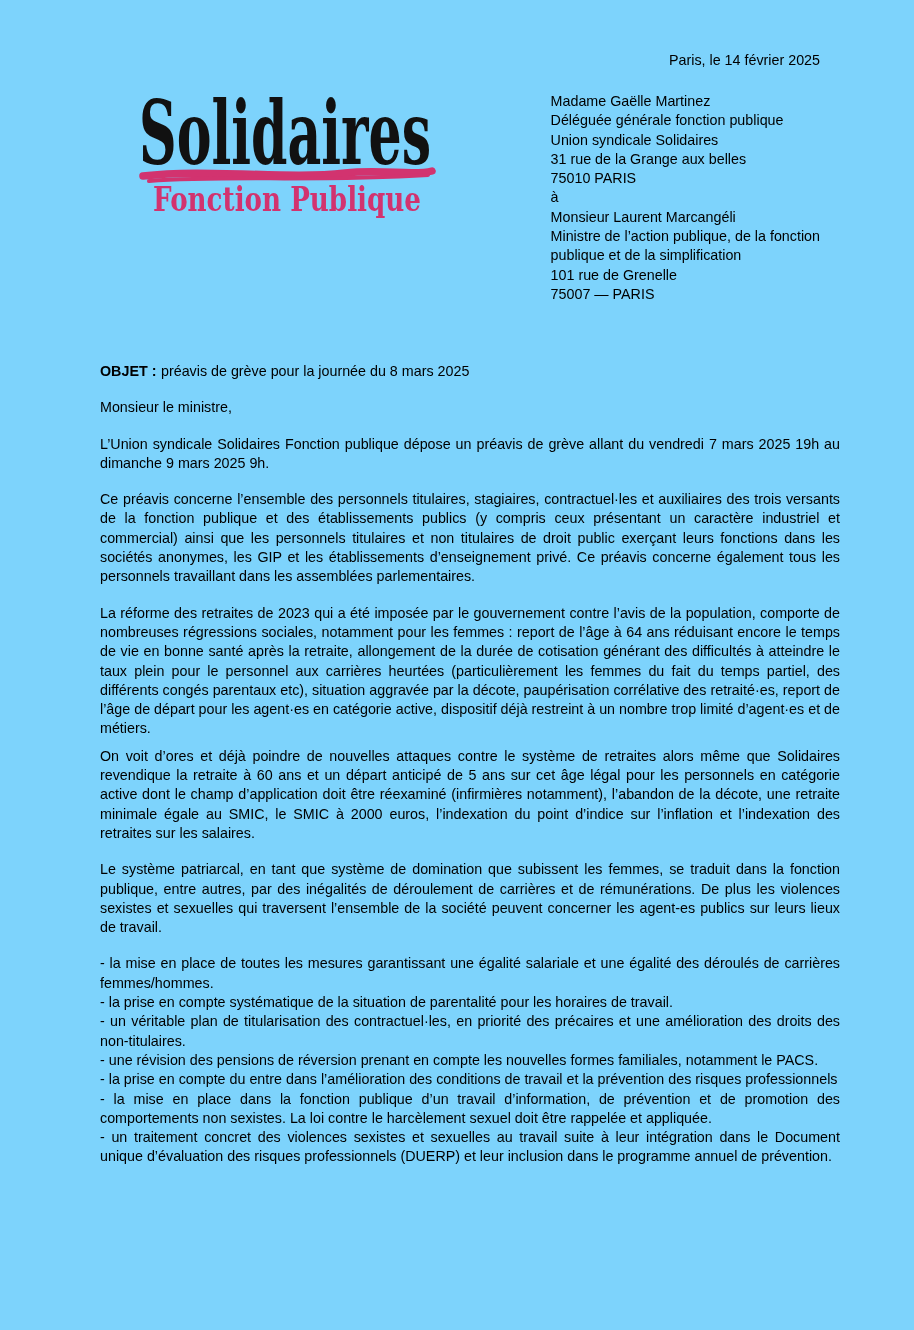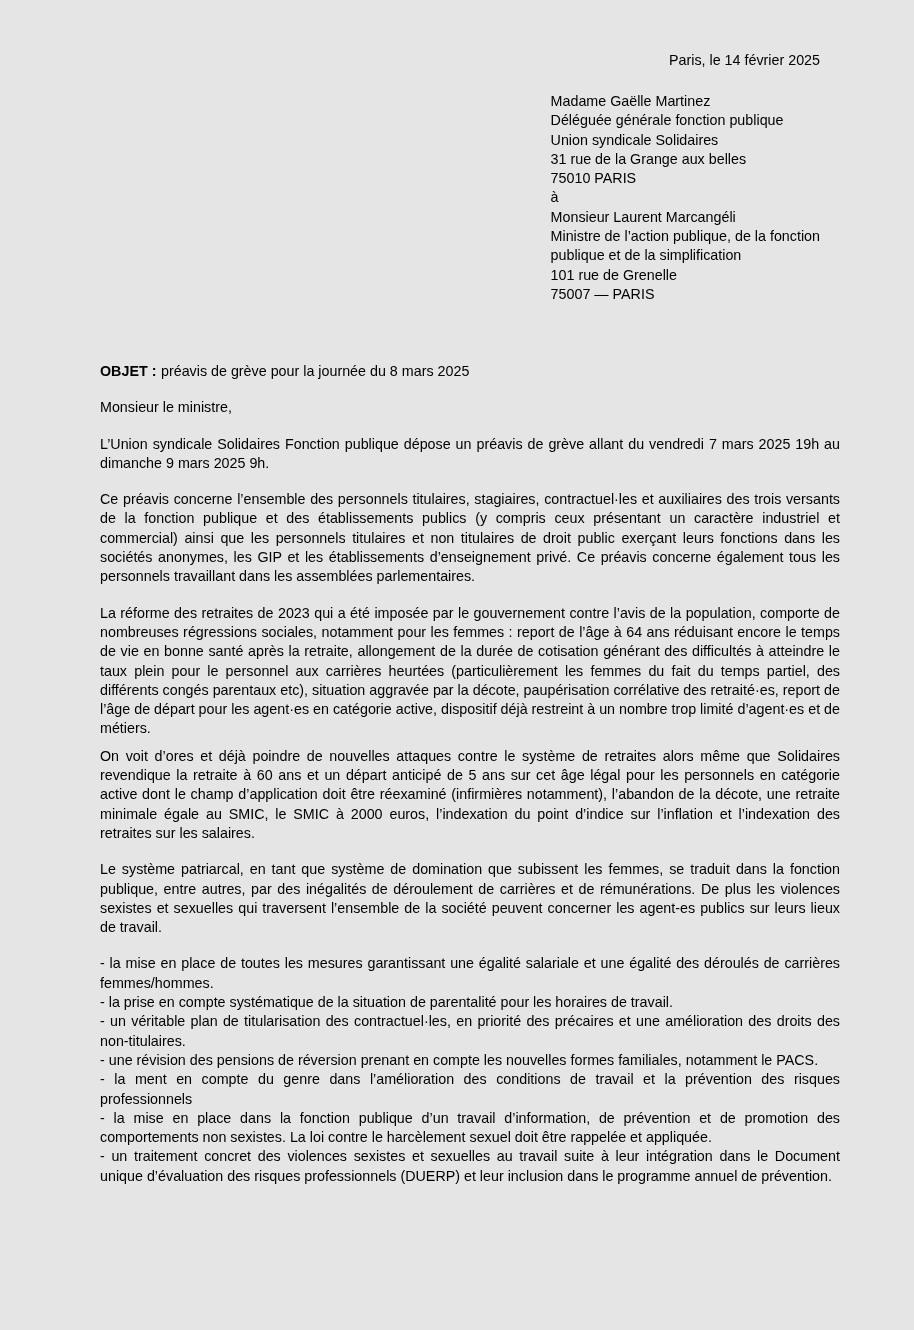--- a/index.html
+++ b/index.html
@@ -1,20 +1,20 @@
 <!DOCTYPE html>
 <html lang="fr"><head>
 <meta charset="utf-8">
 <style>
   html, body { margin: 0; padding: 0; background: #ffffff; }
   .page {
     position: relative;
     width: 914px;
     height: 1330px;
-    background: #e5e5e5;
+    background: #7dd3fc;
     font-family: "Liberation Sans", sans-serif;
     font-size: 14.3px;
     line-height: 19.3px;
     color: #000000;
     overflow: hidden;
   }
   .date-line {
     position: absolute;
     top: 51px;
     right: 94px;
@@ -63,20 +63,28 @@
   .subject-text { margin-left: 0.32em; }
   .demands-list div { margin: 0; }
 </style>
 </head>
 <body>
 
 <div class="page">
 
   <div class="date-line">Paris, le 14 février 2025</div>
 
+  <div class="logo-wrap">
+    <svg width="300" height="140" viewBox="0 0 300 140" aria-hidden="true">
+      <text class="logo-title" x="2" y="76" textLength="292" lengthAdjust="spacingAndGlyphs">Solidaires</text>
+      <path class="logo-brush" stroke-width="7.5" d="M6 88 C 70 80, 150 92, 208 85 C 245 81, 278 88, 295 83"></path>
+      <path class="logo-brush" stroke-width="4" d="M12 93 C 90 87, 180 94, 291 87"></path>
+      <text class="logo-sub" x="150" y="123" text-anchor="middle" textLength="268" lengthAdjust="spacingAndGlyphs">Fonction Publique</text>
+    </svg>
+  </div>
 
   <div class="recipient-block">
     <div>Madame Gaëlle Martinez</div>
     <div>Déléguée générale fonction publique</div>
     <div>Union syndicale Solidaires</div>
     <div>31 rue de la Grange aux belles</div>
     <div>75010 PARIS</div>
     <div>à</div>
     <div>Monsieur Laurent Marcangéli</div>
     <div>Ministre de l’action publique, de la fonction</div>
@@ -98,19 +106,19 @@
     <p>On voit d’ores et déjà poindre de nouvelles attaques contre le système de retraites alors même que Solidaires revendique la retraite à 60 ans et un départ anticipé de 5 ans sur cet âge légal pour les personnels en catégorie active dont le champ d’application doit être réexaminé (infirmières notamment), l’abandon de la décote, une retraite minimale égale au SMIC, le SMIC à 2000 euros, l’indexation du point d’indice sur l’inflation et l’indexation des retraites sur les salaires.</p>
 
     <p>Le système patriarcal, en tant que système de domination que subissent les femmes, se traduit dans la fonction publique, entre autres, par des inégalités de déroulement de carrières et de rémunérations. De plus les violences sexistes et sexuelles qui traversent l’ensemble de la société peuvent concerner les agent-es publics sur leurs lieux de travail.</p>
 
 
     <div class="demands-list">
       <div>- la mise en place de toutes les mesures garantissant une égalité salariale et une égalité des déroulés de carrières femmes/hommes.</div>
       <div>- la prise en compte systématique de la situation de parentalité pour les horaires de travail.</div>
       <div>- un véritable plan de titularisation des contractuel·les, en priorité des précaires et une amélioration des droits des non-titulaires.</div>
       <div>- une révision des pensions de réversion prenant en compte les nouvelles formes familiales, notamment le PACS.</div>
-      <div>- la ment en compte du genre dans l’amélioration des conditions de travail et la prévention des risques professionnels</div>
+      <div>- la prise en compte du entre dans l’amélioration des conditions de travail et la prévention des risques professionnels</div>
       <div>- la mise en place dans la fonction publique d’un travail d’information, de prévention et de promotion des comportements non sexistes. La loi contre le harcèlement sexuel doit être rappelée et appliquée.</div>
       <div>- un traitement concret des violences sexistes et sexuelles au travail suite à leur intégration dans le Document unique d’évaluation des risques professionnels (DUERP) et leur inclusion dans le programme annuel de prévention.</div>
     </div>
   </div>
 
 </div>
 
 </body></html>

